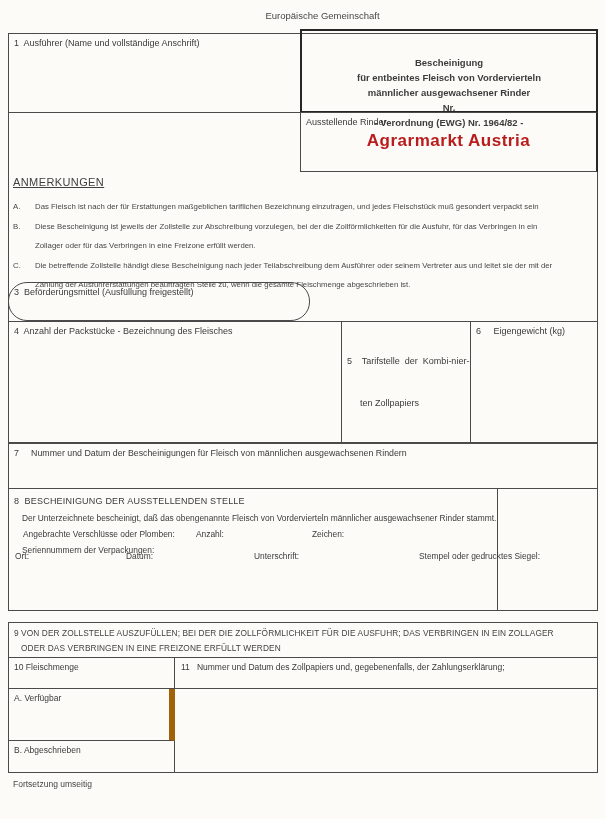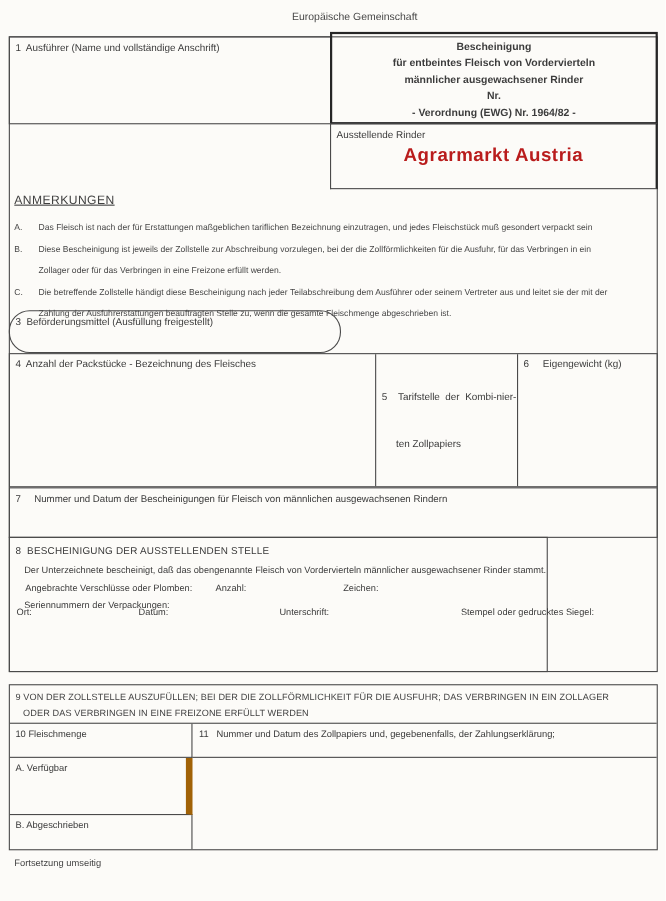--- a/index.html
+++ b/index.html
@@ -16,21 +16,21 @@
   .top-label {
     position:absolute; top:10px; left:0; width:100%;
     text-align:center; font-size:9.5px; color:#474747;margin-left:20px;
   }
 
   .outer { position:absolute; left:8px; top:33px; width:590px; height:578px;
     box-sizing:border-box; border:1px solid #4a4a4a; }
 
   .box1 { left:8px; top:33px; width:293px; height:80px; }
 
-  .title-box { left:300px; top:29px; width:298px; height:84px; border:2px solid #262626; padding-top:4px; }
+  .title-box { left:300px; top:29px; width:298px; height:84px; border:2px solid #262626; padding-top:24px; }
   .tline { text-align:center; font-size:9.5px; font-weight:bold; line-height:15px; color:#3c3c3c; }
 
   .issuing-box { left:300px; top:112px; width:298px; height:60px; border-right-width:2px; border-right-color:#262626; }
   .issuer { text-align:center; font-size:17px; font-weight:bold; letter-spacing:0.5px; margin-top:3px; color:#b91c1c; }
 
   .remarks { position:absolute; left:13px; top:176px; width:545px; }
   .remarks-heading { font-size:11px; letter-spacing:0.4px; color:#404040;text-decoration:underline; }
   .notes { margin-top:9px; }
   .note { display:flex; font-size:7.8px; line-height:19.5px; color:#474747; }
   .note-key { width:22px; flex:none; }

